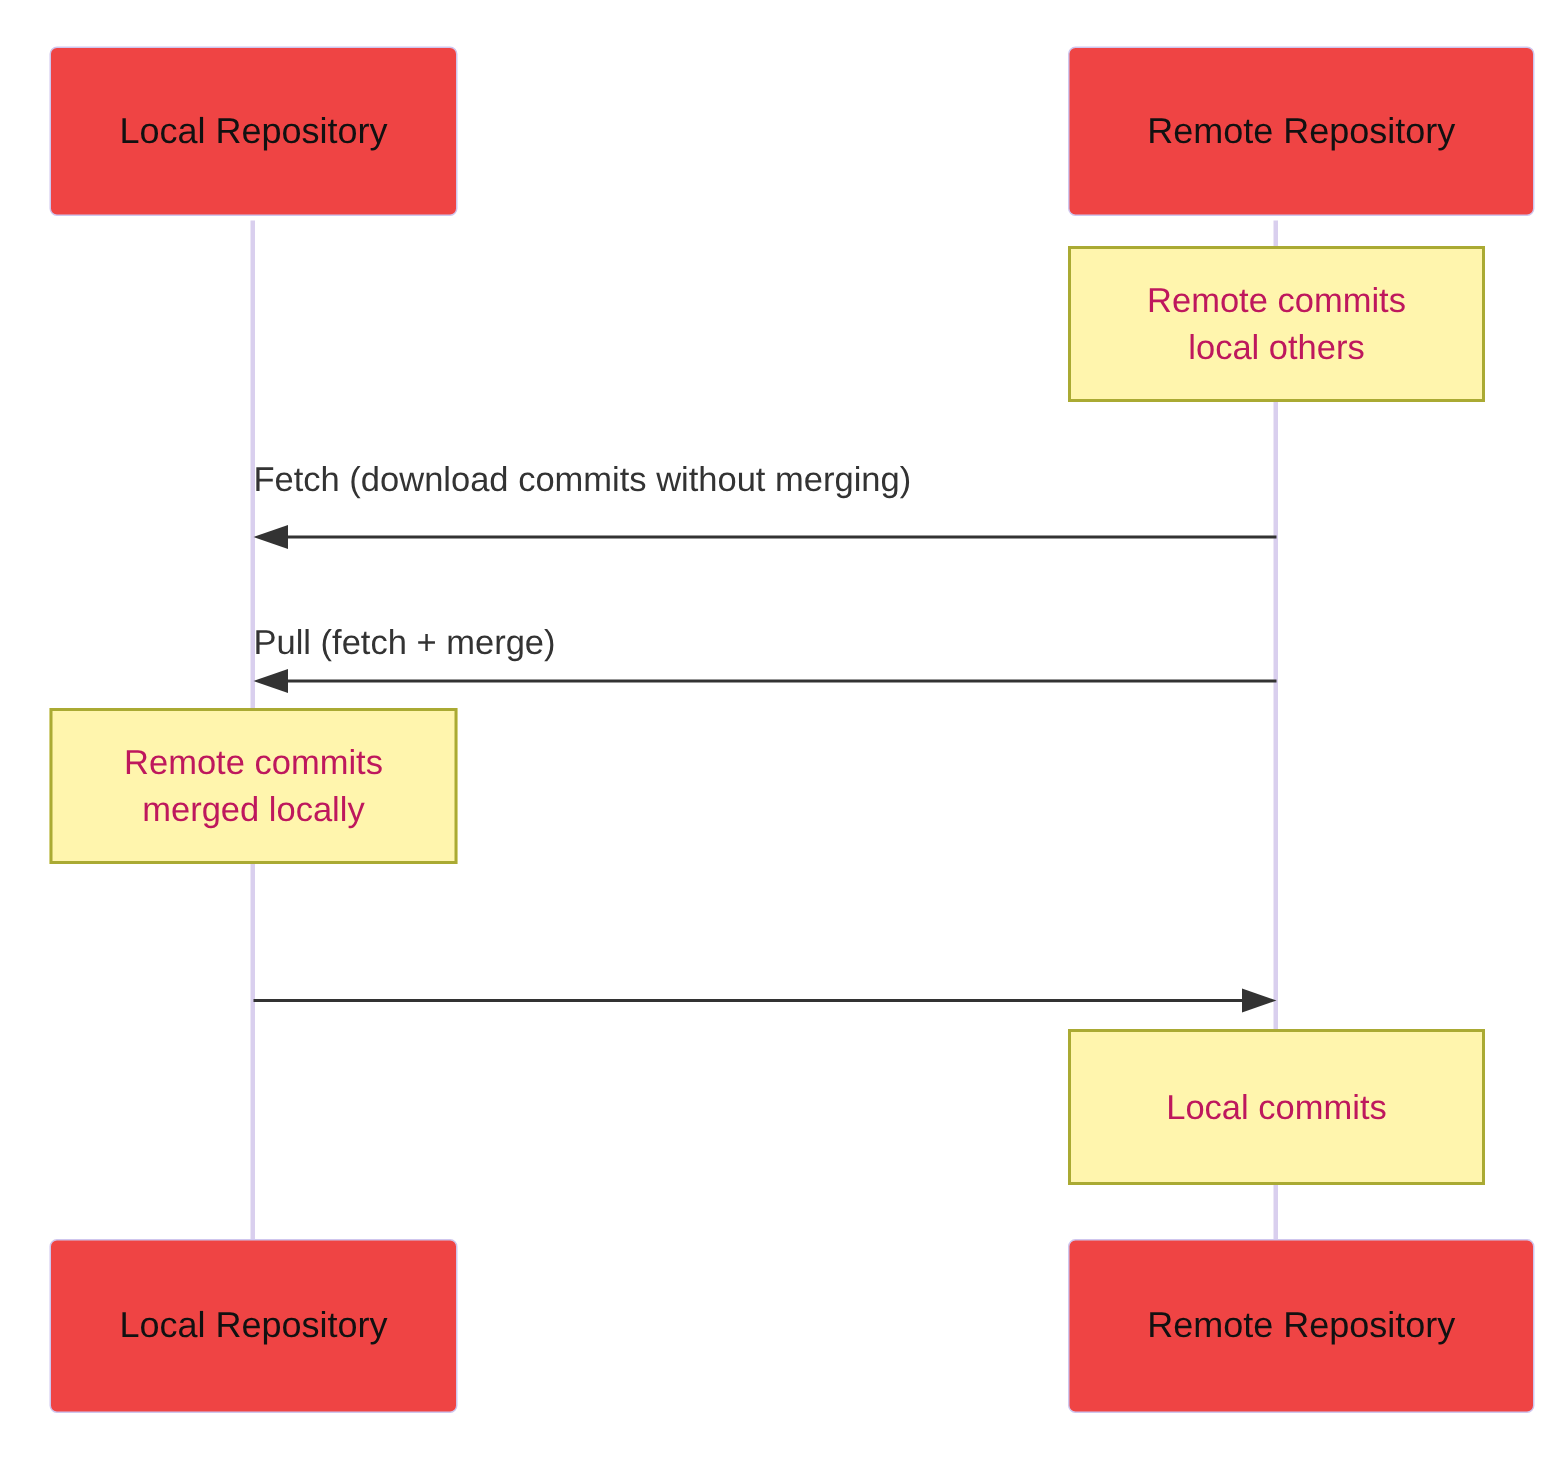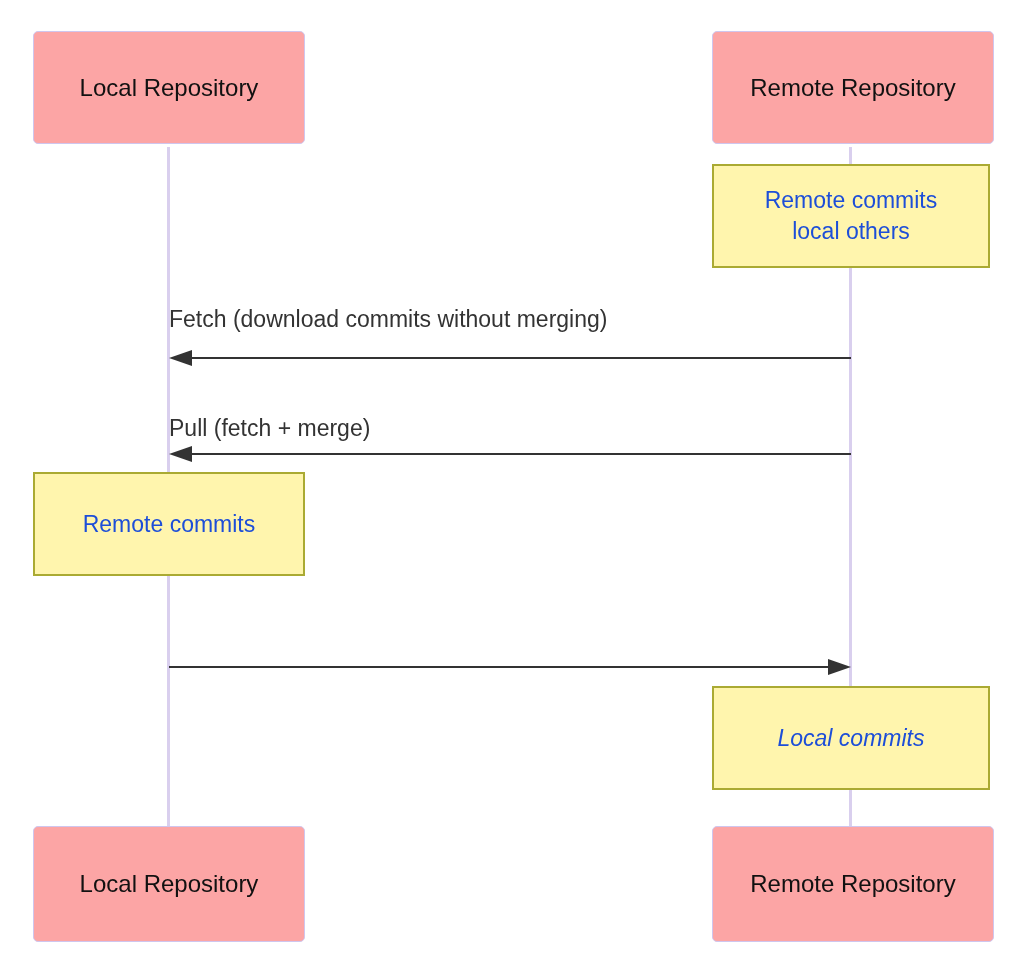--- a/index.html
+++ b/index.html
@@ -21,56 +21,56 @@
     background: #d9cfee;
     z-index: 1;
   }
   .lifeline.local  { left: 167px; }
   .lifeline.remote { left: 849px; }
 
   
   .actor {
     position: absolute;
     height: 113px;
-    background: #fca5a5;
+    background: #ef4444;
     border: 1.5px solid #cfc6ee;
     border-radius: 5px;
     display: flex;
     align-items: center;
     justify-content: center;
     font-size: 24px;
     color: #111111;
     z-index: 3;
     box-sizing: border-box;
   }
   .actor.local  { left: 33px;  width: 272px; }
-  .actor.remote { left: 712px; width: 282px; }
+  .actor.remote { left: 712px; width: 311px; }
   .actor.top    { top: 31px; }
   .actor.bottom { top: 826px; height: 116px; }
 
   
   .note {
     position: absolute;
     height: 104px;
     background: #fff5ad;
     border: 2px solid #aaaa33;
     box-sizing: border-box;
     display: flex;
     flex-direction: column;
     align-items: center;
     justify-content: center;
     font-size: 23px;
     line-height: 31px;
-    color: #1d4ed8;
+    color: #be185d;
     text-align: center;
     z-index: 4;
   }
   #note-remote-commits   { left: 712px; top: 164px; width: 278px; }
   #note-merged-locally   { left: 33px;  top: 472px; width: 272px; }
-  #note-local-available  { left: 712px; top: 686px; width: 278px; font-style: italic; }
+  #note-local-available  { left: 712px; top: 686px; width: 278px; }
 
   
   .msg-label {
     position: absolute;
     left: 169px;
     width: 682px;
     height: 30px;
     line-height: 30px;
     font-size: 23px;
     color: #333333;
@@ -131,20 +131,21 @@
   <div class="msg-label" id="msg-fetch-label">Fetch (download commits without merging)</div>
   <div class="msg-line" id="msg-fetch-line"></div>
   <div class="arrowhead left" id="msg-fetch-head"></div>
 
   <div class="msg-label" id="msg-pull-label">Pull (fetch + merge)</div>
   <div class="msg-line" id="msg-pull-line"></div>
   <div class="arrowhead left" id="msg-pull-head"></div>
 
   <div class="note" id="note-merged-locally">
     <span>Remote commits</span>
+    <span>merged locally</span>
   </div>
 
   <div class="msg-line" id="msg-push-line"></div>
   <div class="arrowhead right" id="msg-push-head"></div>
 
   <div class="note" id="note-local-available">
     <span>Local commits</span>
   </div>
 
   <div class="actor local bottom">

